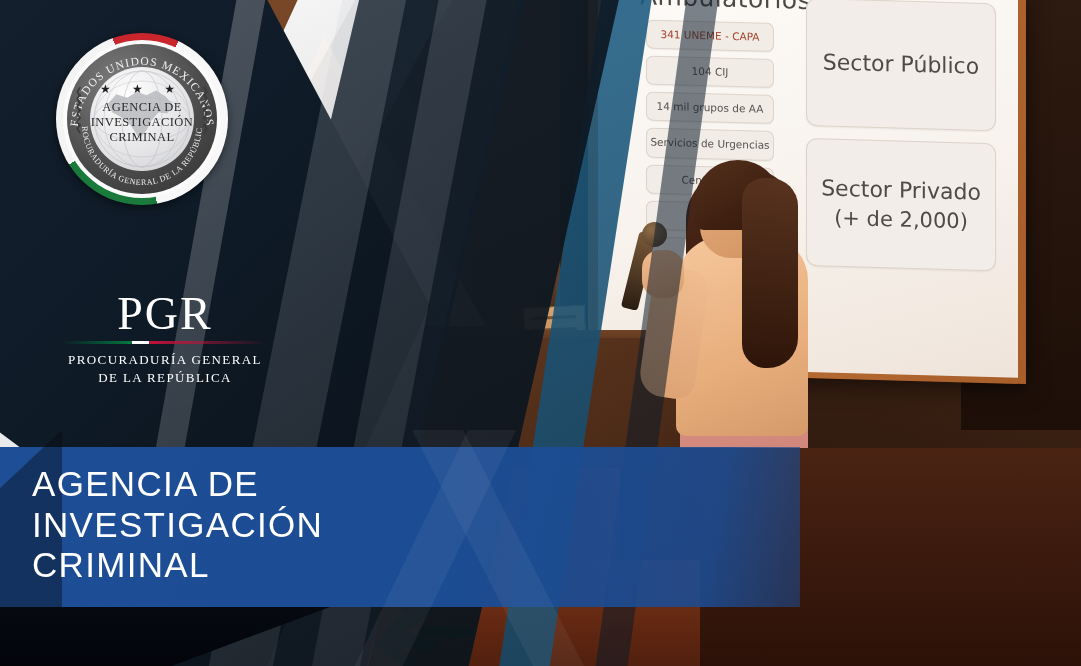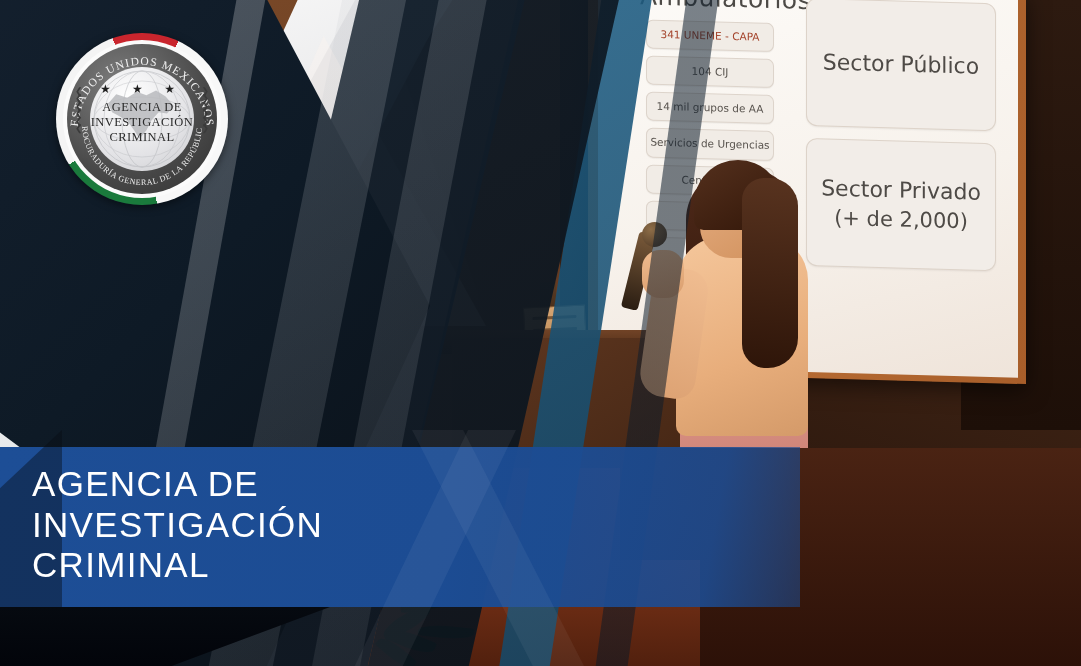--- a/index.html
+++ b/index.html
@@ -411,20 +411,32 @@
       <div class="mex-map"></div>
       <div class="seal-stars">★ ★ ★</div>
       <div class="seal-center-text">
         <span>Agencia de</span>
         <span>Investigación</span>
         <span>Criminal</span>
       </div>
     </div>
   </div>
 
+  <div class="pgr">
+    <div class="pgr-word">PGR</div>
+    <div class="pgr-rule">
+      <div class="g"></div>
+      <div class="w"></div>
+      <div class="r"></div>
+    </div>
+    <div class="pgr-sub">
+      <span>PROCURADURÍA GENERAL</span>
+      <span>DE LA REPÚBLICA</span>
+    </div>
+  </div>
 
   <div class="banner"></div>
   <div class="banner-chevron-a"></div>
   <div class="banner-chevron-b"></div>
   <div class="banner-dark-wedge"></div>
   <div class="banner-title">
     <span>AGENCIA DE</span>
     <span>INVESTIGACIÓN</span>
     <span>CRIMINAL</span>
   </div>

